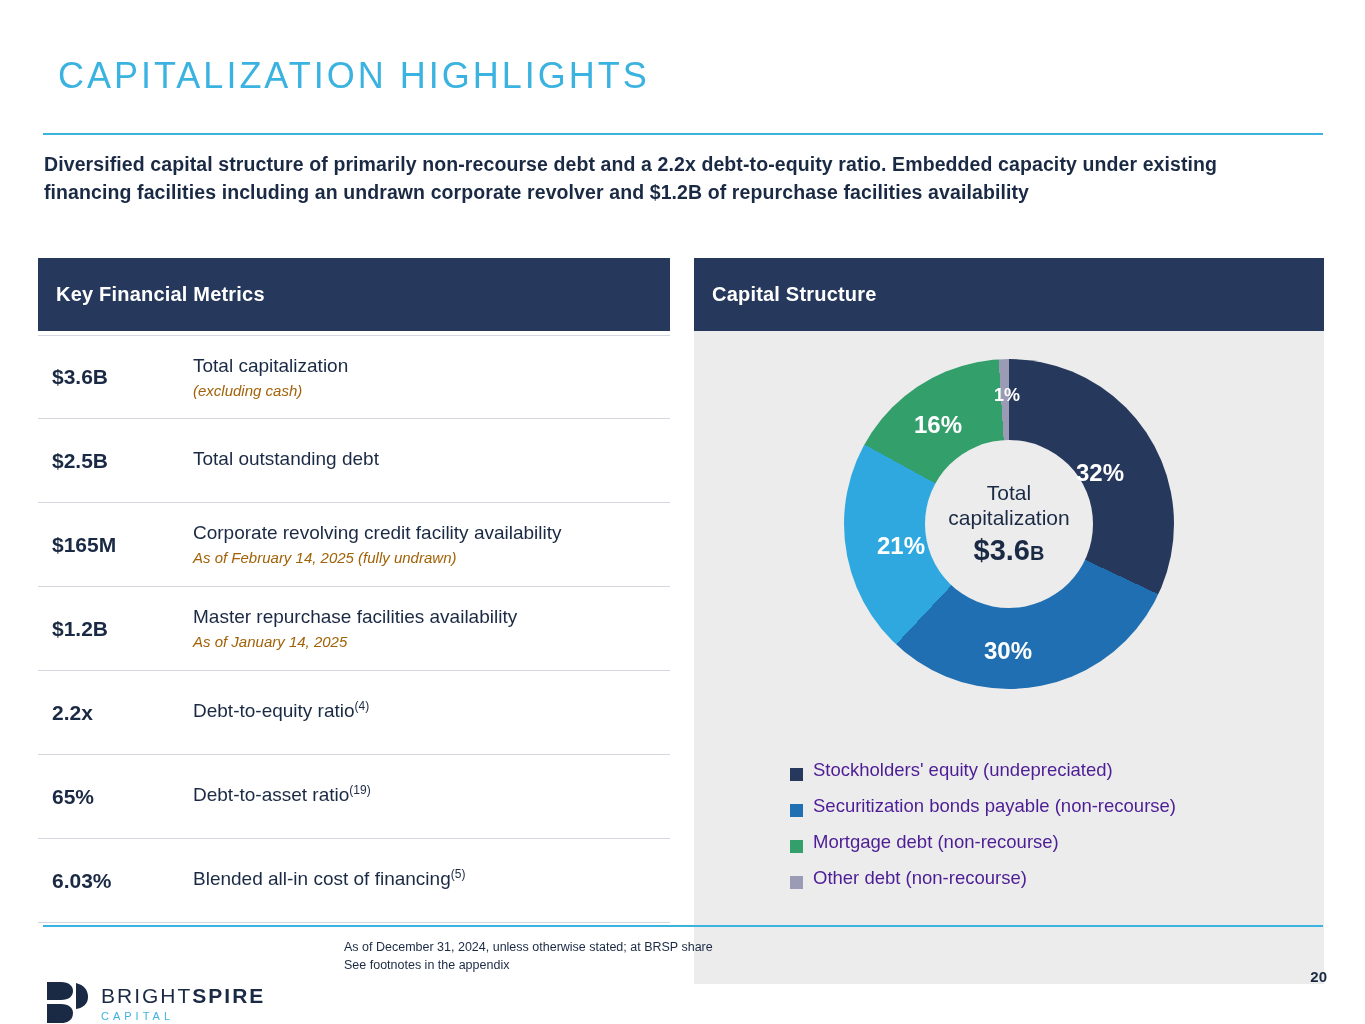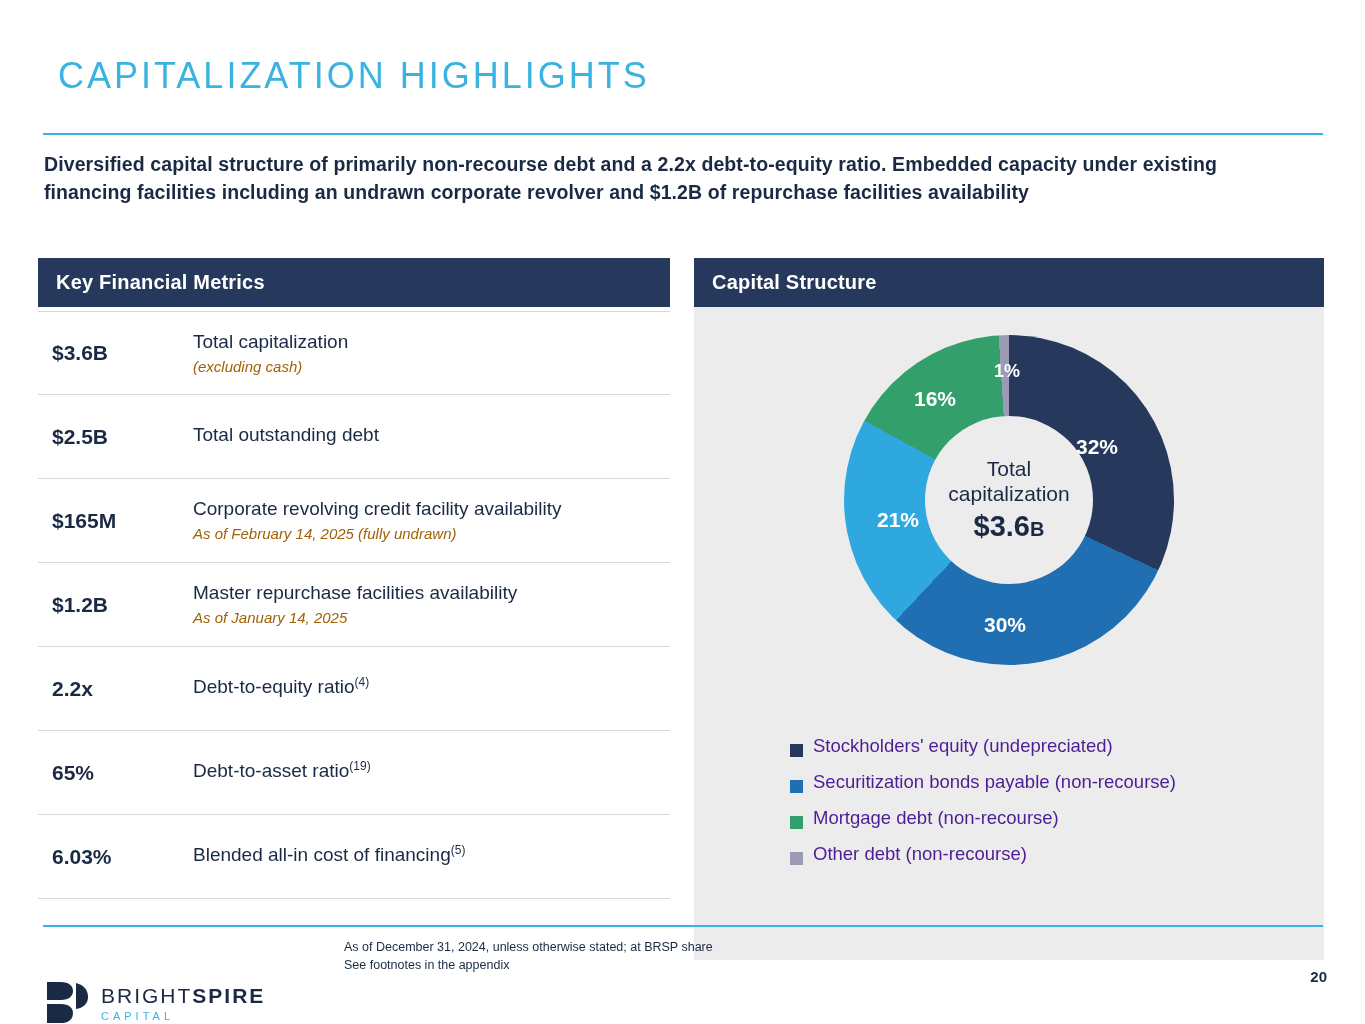--- a/index.html
+++ b/index.html
@@ -40,21 +40,21 @@
     letter-spacing: 0.1px;
   }
 
   
   .left-panel { position: absolute; left: 38px; top: 258px; width: 632px; }
   .panel-header {
     background: #26395c;
     color: #ffffff;
     font-size: 20px;
     font-weight: bold;
-    padding: 13px 18px;
+    padding: 25px 18px;
     letter-spacing: 0.2px;
   }
   .metrics { margin-top: 4px; }
   .metric-row {
     display: flex;
     align-items: center;
     border-bottom: 1px solid #d4d8de;
     min-height: 84px;
     padding: 8px 0 8px 0;
   }
@@ -103,21 +103,21 @@
     text-align: center;
   }
   .hole-label { font-size: 21px; color: #1b2a44; line-height: 1.15; }
   .hole-value { font-size: 29px; font-weight: bold; color: #1b2a44; margin-top: 4px; }
   .hole-value .unit { font-size: 20px; }
 
   .slice-label {
     position: absolute;
     color: #ffffff;
     font-weight: bold;
-    font-size: 21px;
+    font-size: 24px;
   }
   .lbl-32 { left: 232px; top: 100px; }
   .lbl-30 { left: 140px; top: 278px; }
   .lbl-21 { left: 33px; top: 173px; }
   .lbl-16 { left: 70px; top: 52px; }
   .lbl-1  { left: 150px; top: 26px; font-size: 18px; }
 
   .legend {
     position: absolute;
     left: 96px;

